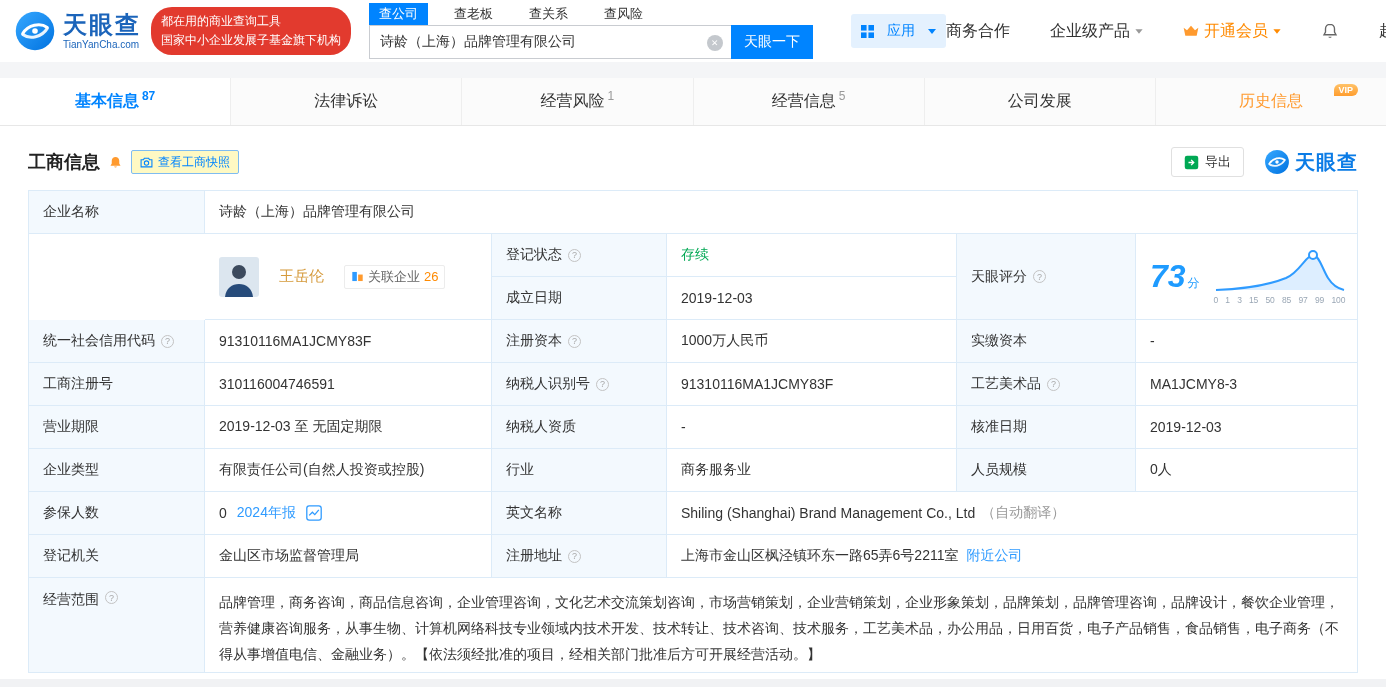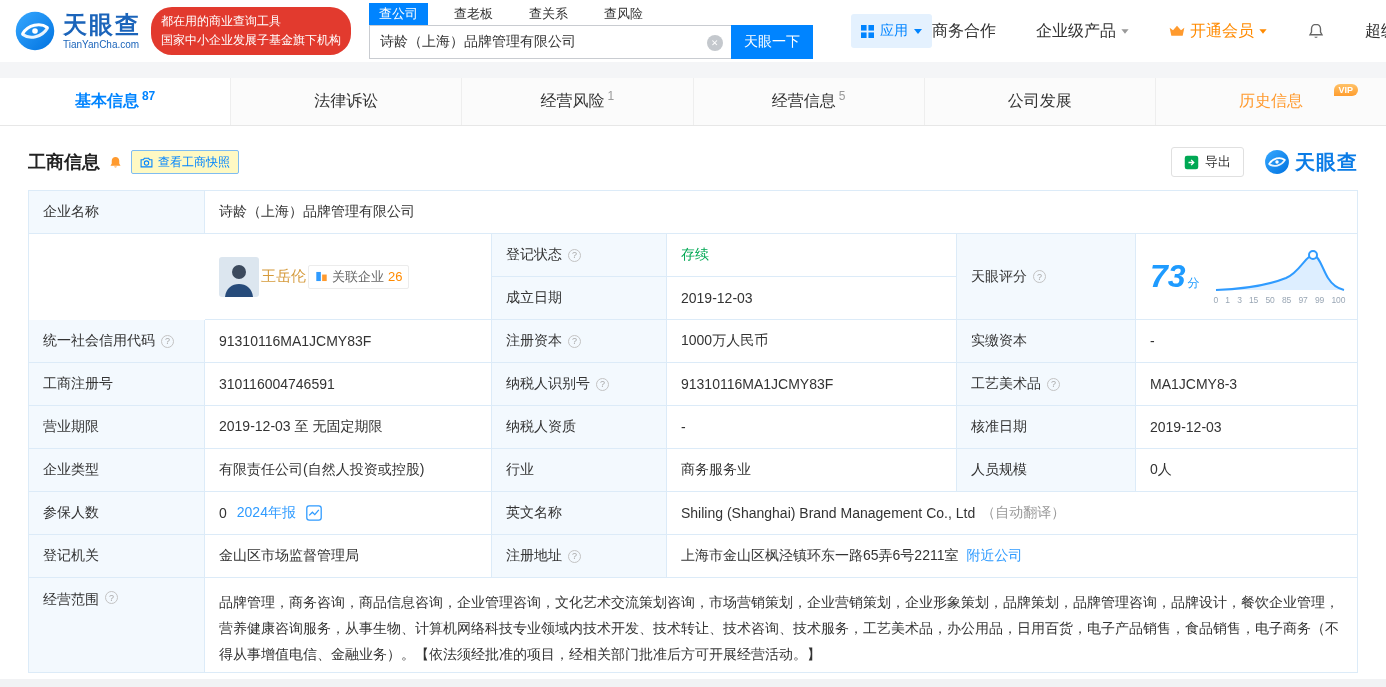--- a/index.html
+++ b/index.html
@@ -20,21 +20,21 @@
   .search-row { display:flex; }
   .search-box { position:relative; width:362px; height:34px; border:1px solid #c9ccd1; border-right:none; background:#fff; }
   .search-box input { width:100%; height:100%; border:none; outline:none; padding:0 30px 0 10px; font-size:14px; color:#333;
     font-family:"Liberation Sans","DejaVu Sans",sans-serif; }
   .clear-ic { position:absolute; right:8px; top:9px; width:16px; height:16px; border-radius:50%; background:#c4c8cd; color:#fff;
     font-size:11px; display:flex; align-items:center; justify-content:center; cursor:pointer; }
   .clear-ic::after { content:"✕"; transform:scale(.8); }
   .search-btn { width:82px; height:34px; background:#0084ff; color:#fff; font-size:14px; border:none; cursor:pointer;
     display:flex; align-items:center; justify-content:center; }
   .apps-chip { margin-left:38px; height:34px; background:#e4f1fe; color:#0084ff; border-radius:3px; padding:12px 10px;
-    display:flex; align-items:center; gap:6px; font-size:14px; cursor:pointer; }
+    display:flex; align-items:center; gap:13px; font-size:14px; cursor:pointer; }
   .caret { width:0; height:0; border-left:4px solid transparent; border-right:4px solid transparent; border-top:5px solid currentColor; display:inline-block; }
   .top-nav { display:flex; align-items:center; gap:40px; margin-left:auto; margin-right:4px; font-size:16px; }
   .nav-item { display:flex; align-items:center; gap:5px; cursor:pointer; color:#333; }
   .nav-item.orange { color:#ff8a00; }
   .nav-item .caret { color:#999; transform:scale(.9); }
   .nav-item.orange .caret { color:#ff8a00; }
 
   .gray-strip { height:16px; background:#f4f5f7; }
 
   
@@ -71,21 +71,21 @@
   .lab { background:#f3f9fe; }
   .er { border-right:none; }
   .eb { border-bottom:none; }
   .help { width:13px; height:13px; min-width:13px; border:1px solid #c3c3c3; border-radius:50%; color:#a8a8a8; font-size:9px;
     display:inline-flex; align-items:center; justify-content:center; margin-left:6px; cursor:pointer; }
   .help::after { content:"?"; }
   .green { color:#00a854; }
   .blue-link { color:#2f9bff; cursor:pointer; }
   .gray-note { color:#999; margin-left:6px; }
 
-  .rep-cell { gap:2px; }
+  .rep-cell { gap:20px; }
   .rep-name { color:#d59a3b; font-size:15px; cursor:pointer; }
   .rel-chip { display:inline-flex; align-items:center; gap:4px; border:1px solid #ececec; border-radius:2px;
     padding:2px 6px; font-size:13px; cursor:pointer; }
   .rel-chip .t { color:#666; }
   .rel-chip .n { color:#ff8a00; }
 
   .score-cell { gap:14px; padding:0 10px 0 14px; }
   .score-num { display:flex; align-items:baseline; color:#1e9bff; }
   .score-val { font-size:32px; font-weight:bold; font-style:italic; }
   .score-unit { font-size:12px; margin-left:2px; }

